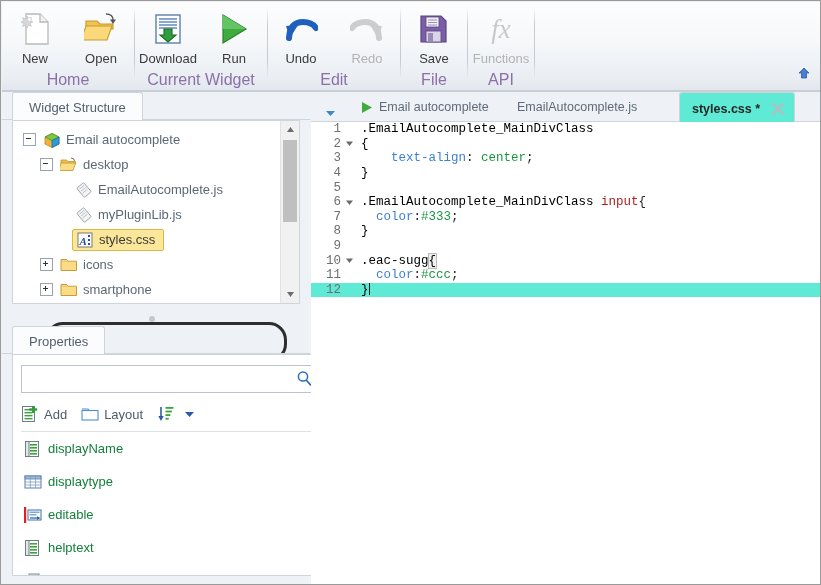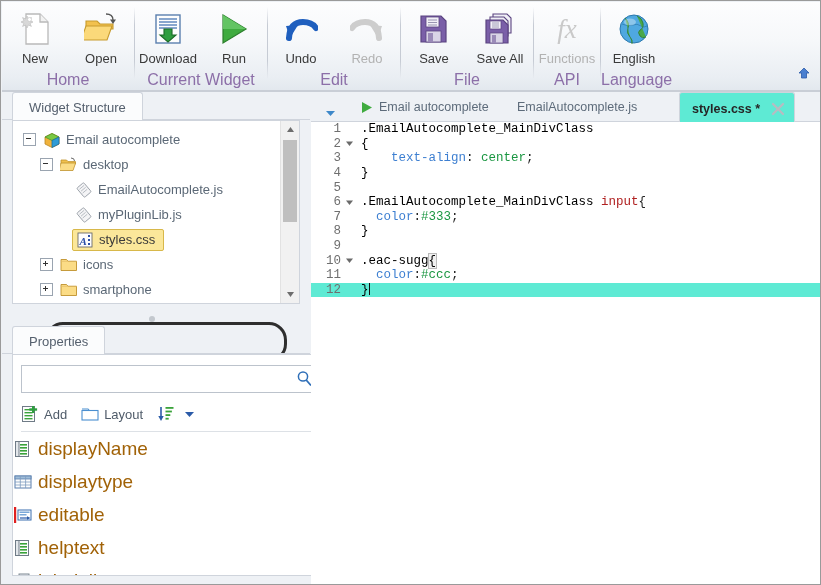--- a/index.html
+++ b/index.html
@@ -91,21 +91,21 @@
   }
   .searchbox input{
     position:absolute;left:4px;top:0;width:230px;height:24px;border:none;outline:none;
     font-size:13px;color:#444;font-family:"Liberation Sans",sans-serif;background:transparent;
   }
   .searchbox .sicon{position:absolute;right:6px;top:4px;}
   .ptoolbar{display:flex;align-items:center;height:30px;margin:6px 8px 0 8px;}
   .ptool{display:flex;align-items:center;margin-right:14px;font-size:13px;color:#4f5b69;cursor:default;}
   .ptool .pi{margin-right:5px;display:flex;align-items:center;}
   .ptoolline{margin:2px 8px 0 8px;height:1px;background:#dde1e6;}
-  .prow{display:flex;align-items:center;height:33px;font-size:19px;color:#a16207;}
+  .prow{display:flex;align-items:center;height:33px;padding-left:10px;font-size:13px;color:#15803d;}
   .prow .pi{width:20px;height:18px;margin-right:5px;display:flex;align-items:center;justify-content:center;flex:0 0 auto;}
 
   
   .split-dot{position:absolute;width:6px;height:6px;border-radius:3px;background:#c3c8ce;}
 
   
   .editor{position:absolute;left:310px;top:91px;width:510px;height:493px;background:#fff;}
   .tabbar{position:absolute;left:0;top:0;width:510px;height:30px;background:#eef1f5;}
   .tabbar .dropcaret{position:absolute;left:14px;top:11px;}
   .etab{
@@ -239,71 +239,36 @@
                     <line x1="11" y1="8" x2="20" y2="8"></line>
                     <line x1="11" y1="10.5" x2="20" y2="10.5"></line>
                     <line x1="11" y1="13" x2="20" y2="13"></line>
                   </g>
                   <rect x="9" y="19" width="15" height="11" fill="#d9d4e6" stroke="#5b4480" stroke-width="0.8"></rect>
                   <rect x="11" y="21" width="5" height="9" fill="#9a8ab8"></rect>
                 </svg>
               </div>
               <div class="lbl">Save</div>
             </div>
-            <div class="rbtn">
-              <div class="ico">
-                <svg width="34" height="34" viewBox="0 0 34 34">
-                  <path d="M10 2 h14 l4 4 v15 h-18z" fill="#efeff6" stroke="#5b4480" stroke-width="1.1"></path>
-                  <path d="M7 5 h14 l4 4 v15 h-18z" fill="#efeff6" stroke="#5b4480" stroke-width="1.1"></path>
-                  <path d="M3 8 h17 l5 5 v18 h-22z" fill="#7a5fa8" stroke="#5b4480" stroke-width="1.2"></path>
-                  <rect x="7" y="9" width="11" height="8" fill="#f2f0f7" stroke="#5b4480" stroke-width="0.7"></rect>
-                  <g stroke="#8e8aa8" stroke-width="0.8">
-                    <line x1="9" y1="11" x2="16" y2="11"></line>
-                    <line x1="9" y1="13" x2="16" y2="13"></line>
-                    <line x1="9" y1="15" x2="16" y2="15"></line>
-                  </g>
-                  <rect x="7" y="21" width="13" height="10" fill="#d9d4e6" stroke="#5b4480" stroke-width="0.7"></rect>
-                  <rect x="9" y="23" width="4" height="8" fill="#9a8ab8"></rect>
-                </svg>
-              </div>
-              <div class="lbl">Save All</div>
-            </div>
           </div>
           <div class="gtitle">File</div>
         </div>
         <div class="rgsep"></div>
         <div class="rgroup">
           <div class="items">
             <div class="rbtn disabled">
               <div class="ico">
                 <span style="font-family:'Liberation Serif',serif;font-style:italic;font-size:27px;color:#c9c9c9;line-height:34px;">fx</span>
               </div>
               <div class="lbl">Functions</div>
             </div>
           </div>
           <div class="gtitle">API</div>
         </div>
         <div class="rgsep"></div>
-        <div class="rgroup">
-          <div class="items">
-            <div class="rbtn">
-              <div class="ico">
-                <svg width="34" height="34" viewBox="0 0 34 34">
-                  <circle cx="17" cy="17" r="14" fill="#4fa8e0" stroke="#2b78ad" stroke-width="1"></circle>
-                  <path d="M5 12 q6 3 11 1 q4-2 8 1 q3 2 6 0" fill="none" stroke="#2b78ad" stroke-width="0.7"></path>
-                  <path d="M8 6 q5 5 3 10 q-2 5 2 9 q3 3 2 7" fill="#4aa84a" stroke="#2e7a2e" stroke-width="0.8"></path>
-                  <path d="M20 4 q5 2 6 7 q1 5 -3 7 q-3 2 0 6 q2 3 6 1" fill="#4aa84a" stroke="#2e7a2e" stroke-width="0.8"></path>
-                  <ellipse cx="13" cy="10" rx="6" ry="3.5" fill="#ffffff" opacity="0.35"></ellipse>
-                </svg>
-              </div>
-              <div class="lbl">English</div>
-            </div>
-          </div>
-          <div class="gtitle">Language</div>
-        </div>
       </div>
     <div class="collapse-arrow">
       <svg width="14" height="14" viewBox="0 0 14 14">
         <polygon points="7,2 12,7 9.5,7 9.5,12 4.5,12 4.5,7 2,7" fill="#4a7fd0" stroke="#2b5ba8" stroke-width="0.8"></polygon>
       </svg>
     </div>
   </div>
   <div class="ribbon-bottomline"></div>
 
   <div class="left-col">

